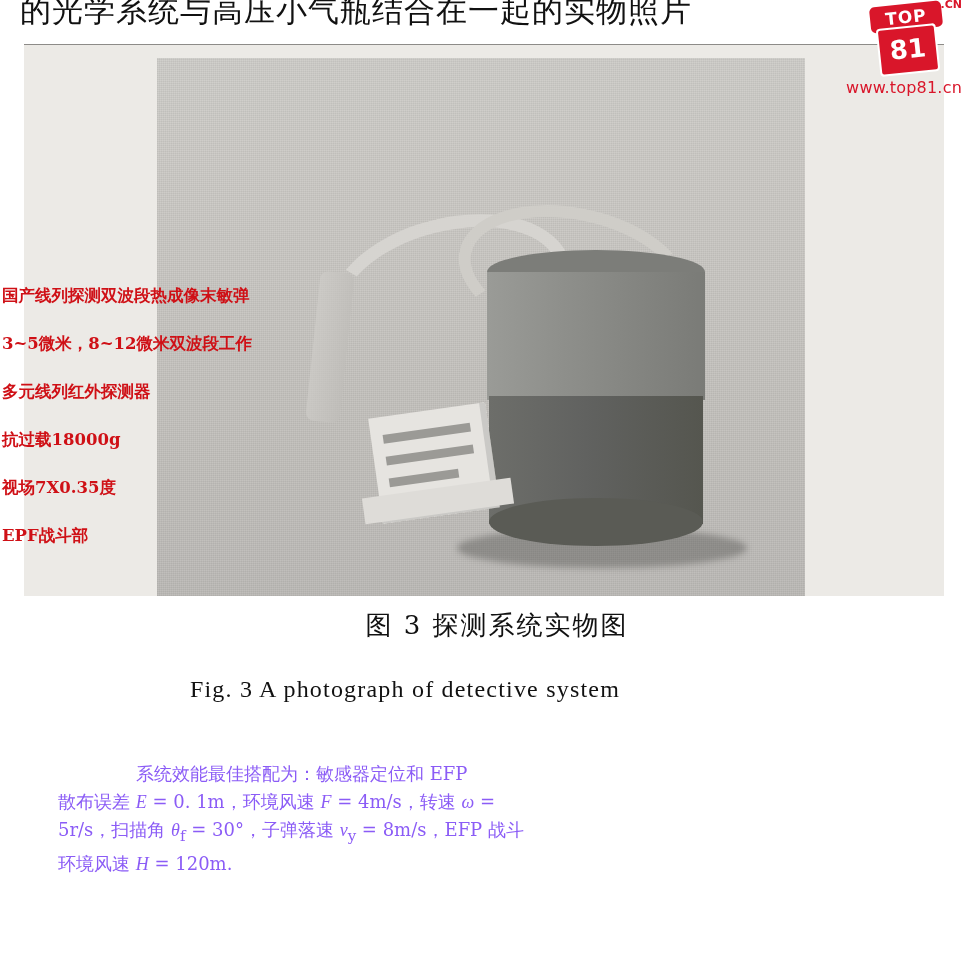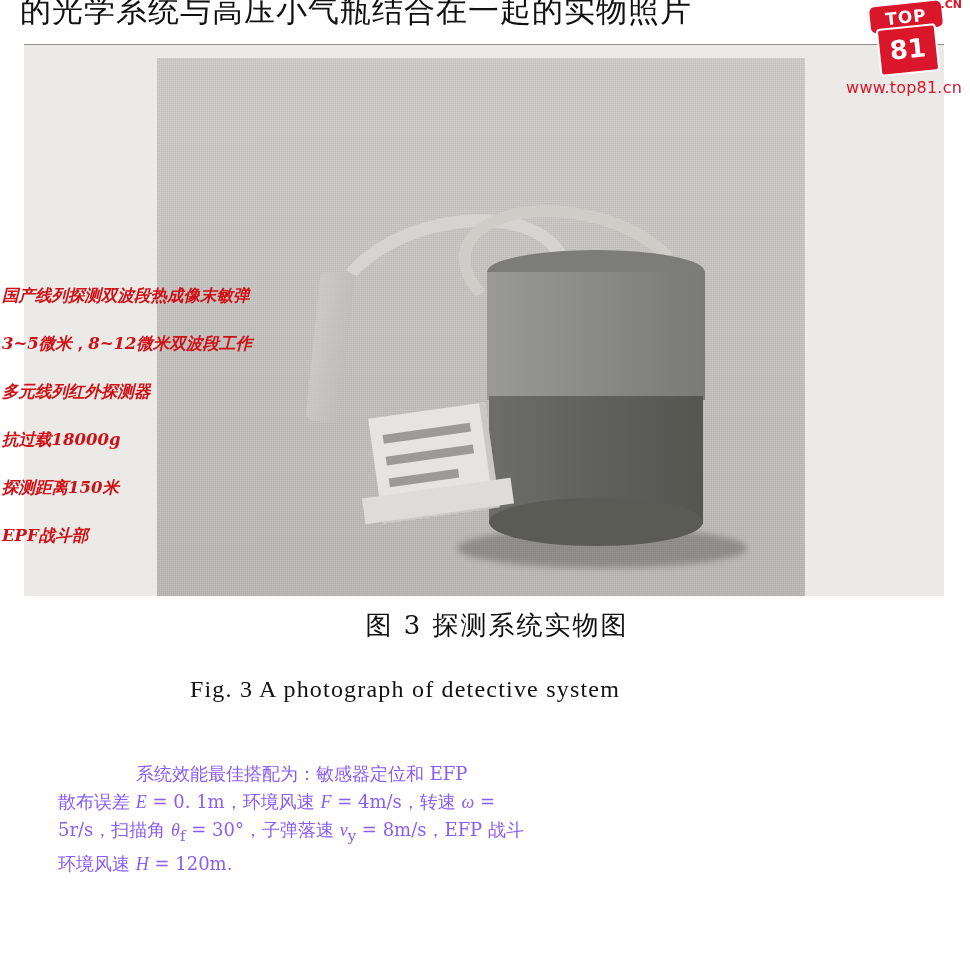--- a/index.html
+++ b/index.html
@@ -250,21 +250,20 @@
     transform: rotate(-8deg);
   }
 
   
   .annotations {
     position: absolute;
     left: 0;
     top: 272px;
     width: 420px;
     z-index: 30;
-    font-style: italic;
   }
   .annotations div {
     color: #cf1016;
     font-family: "DejaVu Serif", serif;
     font-weight: bold;
     font-size: 16.5px;
     line-height: 48px;
     white-space: nowrap;
     padding-left: 2px;
   }
@@ -349,21 +348,21 @@
     </div>
     <div class="sensor-bar"></div>
   </div>
 </div>
 
 <div class="annotations">
   <div>国产线列探测双波段热成像末敏弹</div>
   <div>3~5微米，8~12微米双波段工作</div>
   <div>多元线列红外探测器</div>
   <div>抗过载18000g</div>
-  <div>探测距离150米</div>
+  <div>视场7X0.35度</div>
   <div>EPF战斗部</div>
 </div>
 
 <div class="caption-cn">图 3    探测系统实物图</div>
 <div class="caption-en">Fig. 3    A  photograph  of  detective  system</div>
 
 <div class="body-text">
   <div class="indent">系统效能最佳搭配为：敏感器定位和 EFP</div>
   <div>
     <span>散布误差 </span><i>E</i><span> = 0. 1m，环境风速 </span><i>F</i><span> = 4m/s，转速 </span><i>ω</i><span> =</span>

